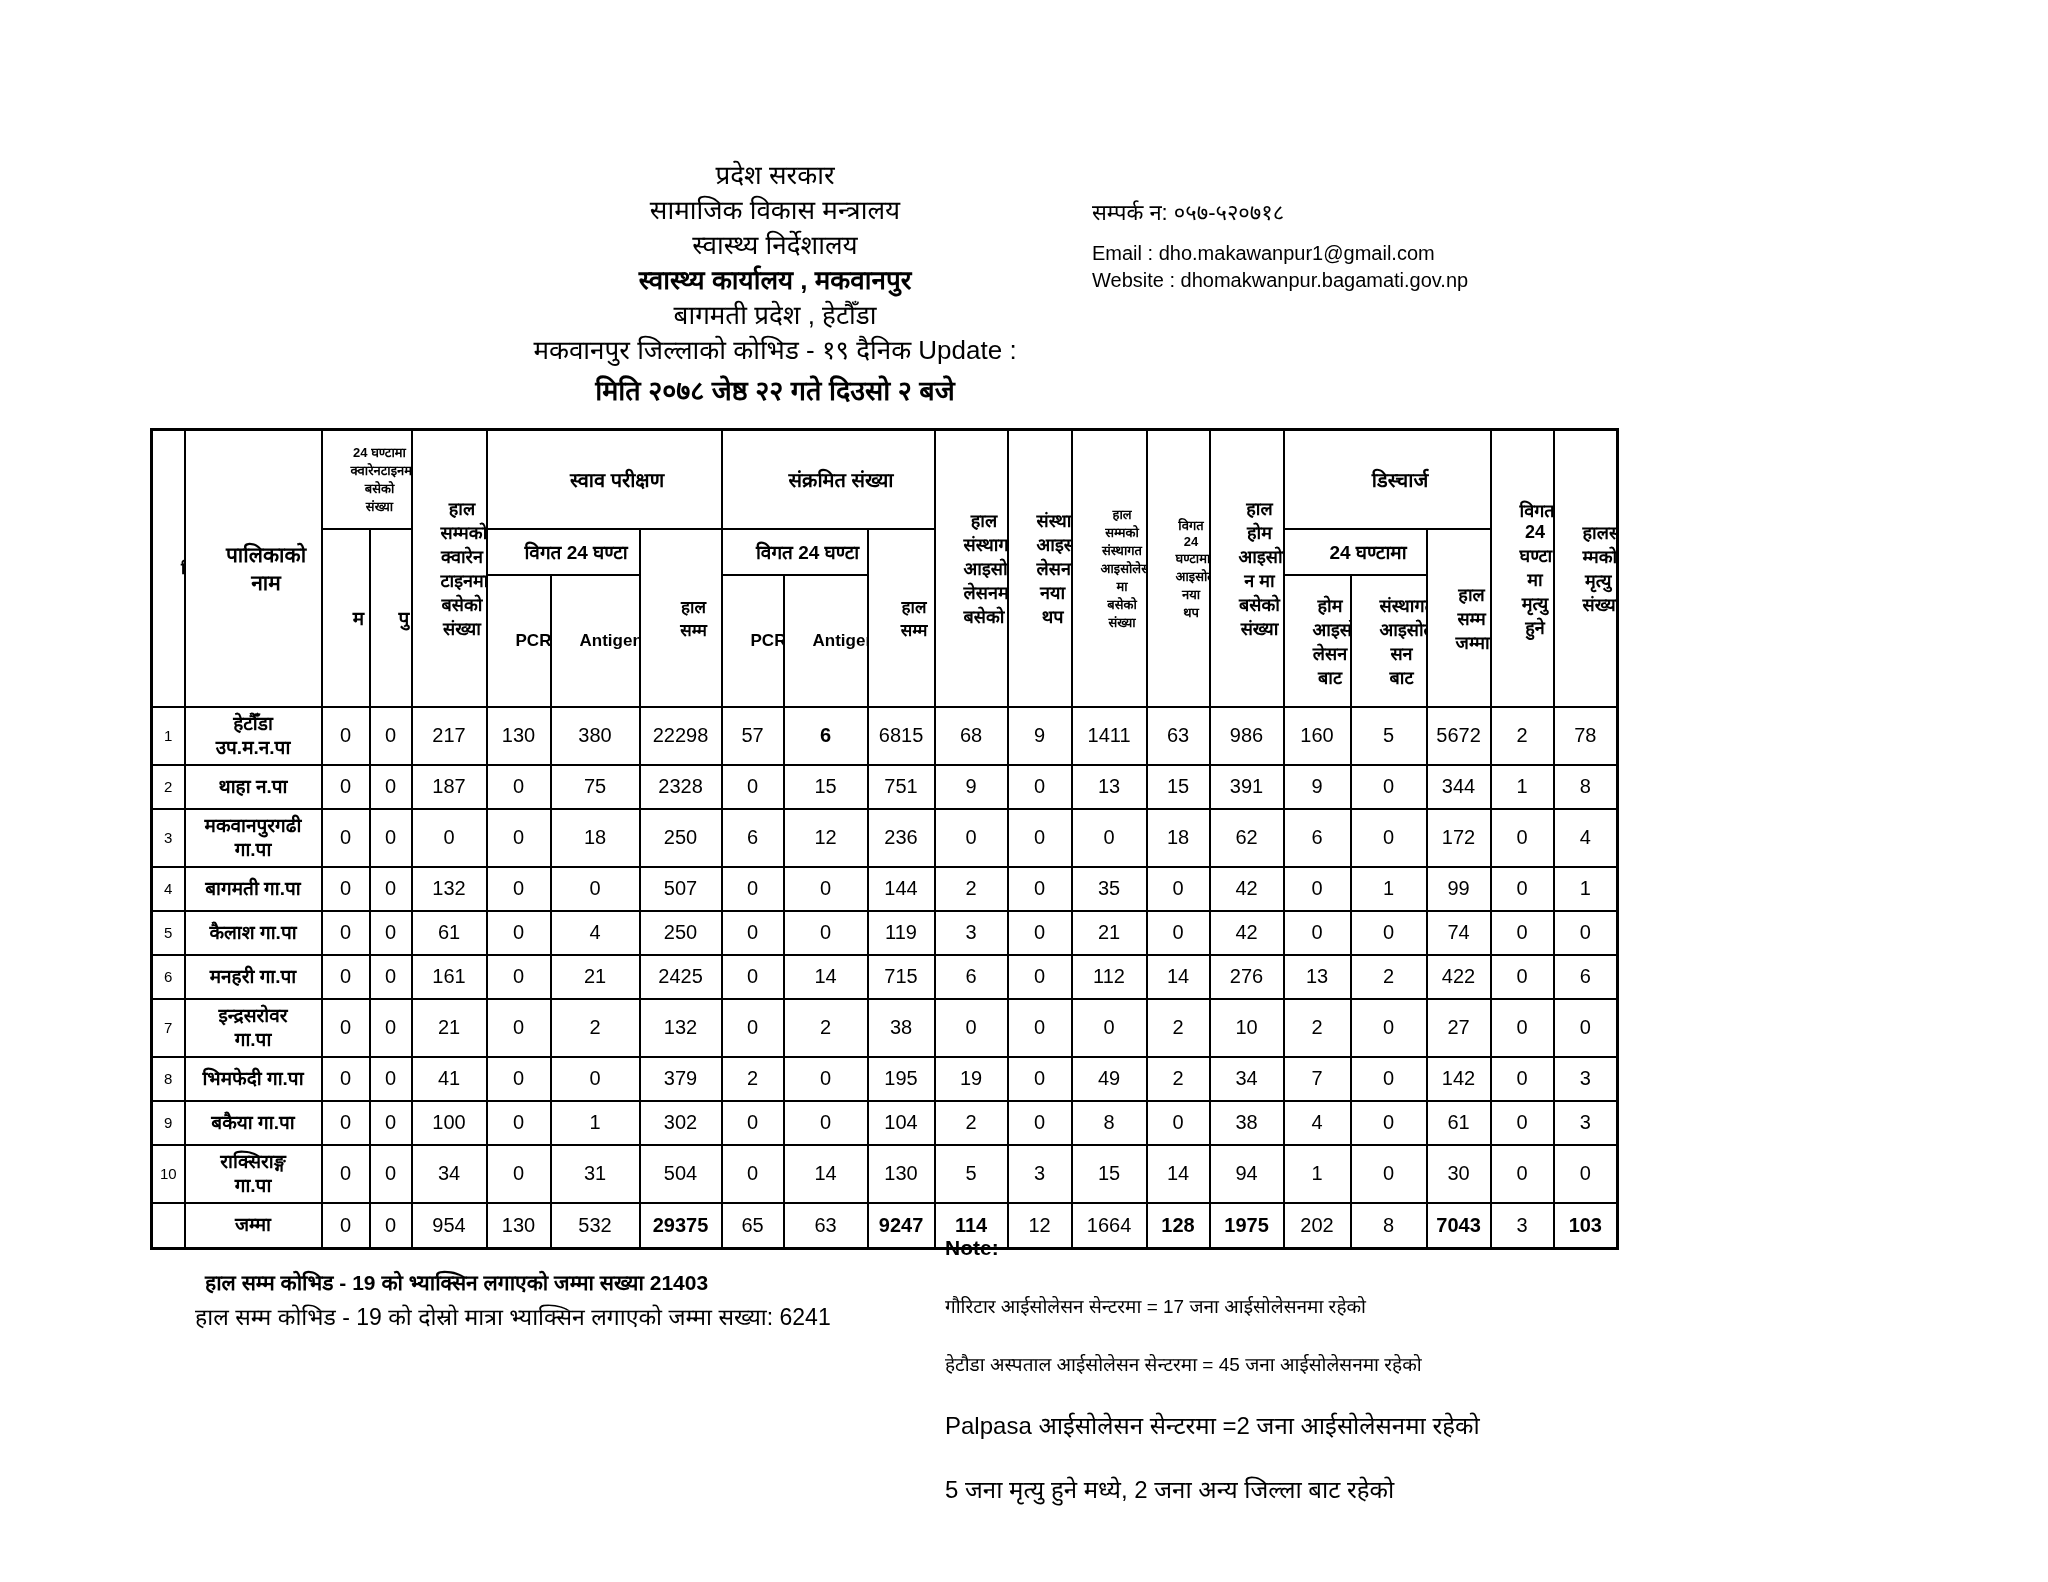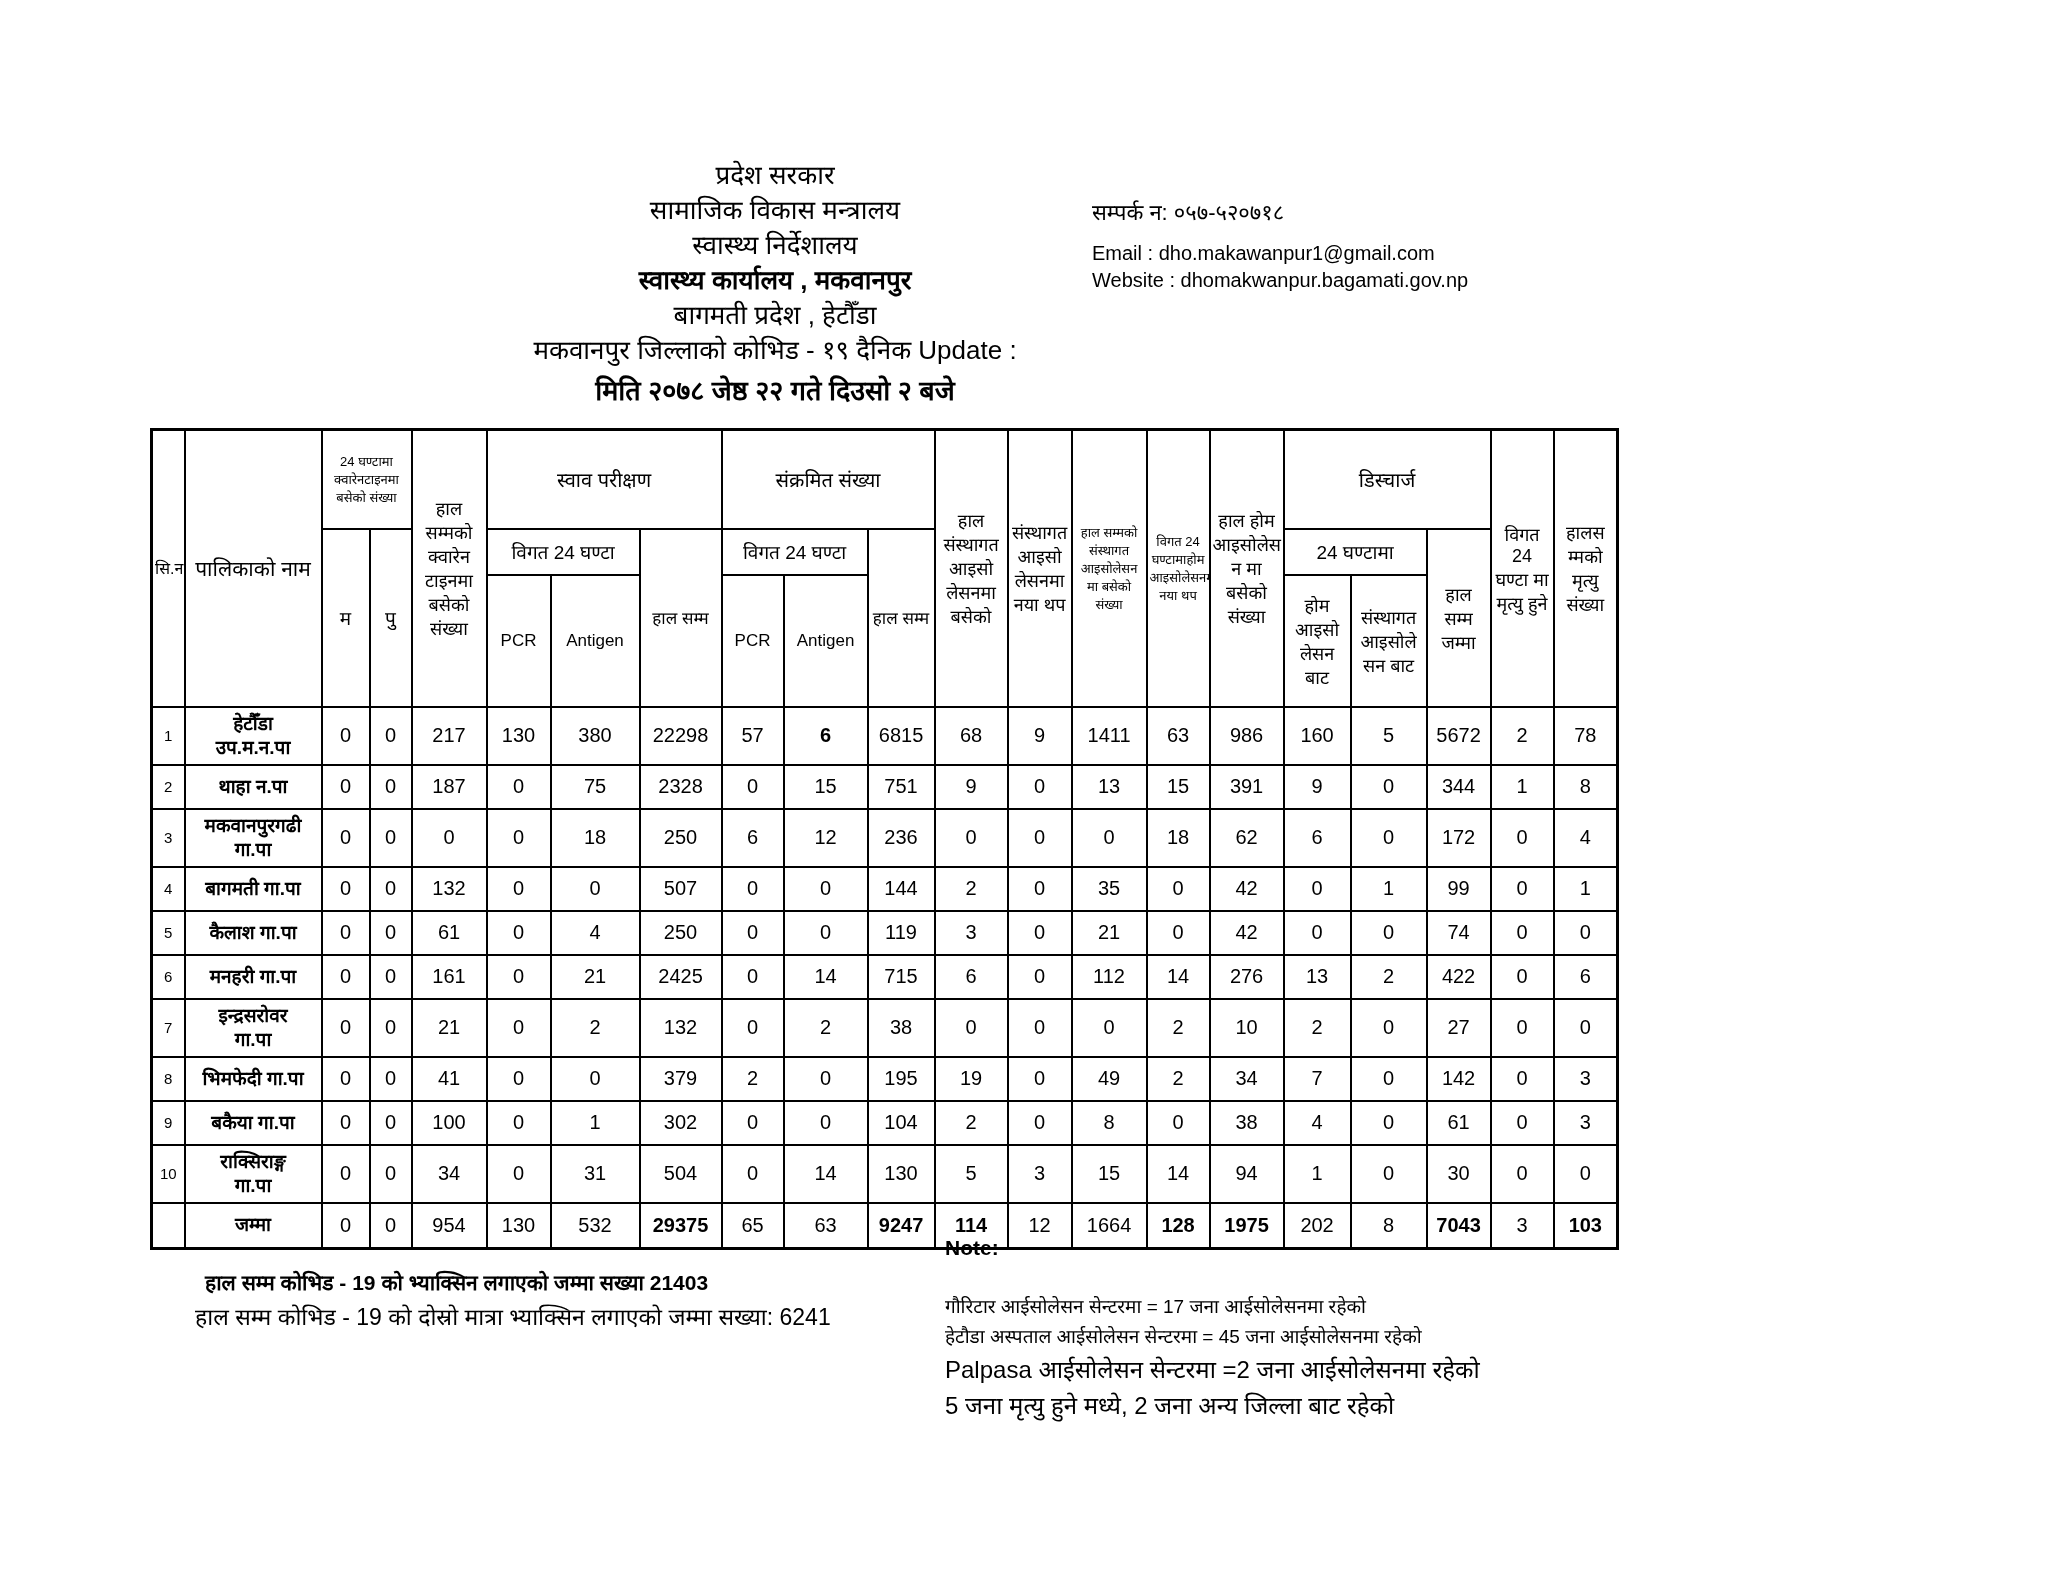--- a/index.html
+++ b/index.html
@@ -13,39 +13,39 @@
   .lh-bold { font-weight:bold; }
   .lh-date { font-size:27px; margin-top:6px; }
   
   .contact { position:absolute; left:1092px; top:196px; text-align:left; }
   .contact-phone { font-size:22px; margin-bottom:14px; }
   .contact-line { font-size:20px; line-height:27px; }
   
   table.covid { position:absolute; left:150px; top:428px; width:1466px;
     border-collapse:collapse; table-layout:fixed; border:3px solid #000; }
   table.covid th, table.covid td { border:2px solid #000; padding:0 2px; text-align:center; vertical-align:middle; overflow:hidden; }
-  table.covid th { font-weight:normal; white-space:pre-line; }
+  table.covid th { font-weight:bold; white-space:pre-line;padding-left:28px; }
   .th-sn { font-size:16px; }
   .th-name { font-size:21px; }
   .th-big { font-size:20px; }
   .th-med { font-size:19px; }
   .th-reg { font-weight:normal; font-size:17px; }
   .th-tall { font-size:18px; }
   .th-small { font-size:13px; }
   td.sn { font-size:15px; text-align:right; vertical-align:top; padding:1px 3px 0 0; }
   td.mun { font-weight:bold; font-size:19px; white-space:pre-line; line-height:24px; }
   td.num { font-size:20px; }
   td.num.b { font-weight:bold; }
   tr.header-r1 { height:99px; } tr.header-r2 { height:46px; } tr.header-r3 { height:132px; }
   
   .vaccine1 { position:absolute; left:205px; top:1268px; font-weight:bold; font-size:21px; }
   .vaccine2 { position:absolute; left:195px; top:1300px; font-size:23px; }
   .note { position:absolute; left:945px; top:1236px; }
   .note-title { font-weight:bold; font-size:21px; margin-bottom:32px; }
-  .note-line { font-size:19px; line-height:30px; }
+  .note-line { font-size:19px; line-height:30px;margin-top:28px; }
   .note-line.big { font-size:24px; line-height:36px; }
 </style>
 </head>
 <body>
 
 <div class="page">
 
   <div class="letterhead">
     <div class="lh-line">प्रदेश सरकार</div>
     <div class="lh-line">सामाजिक विकास मन्त्रालय</div>

